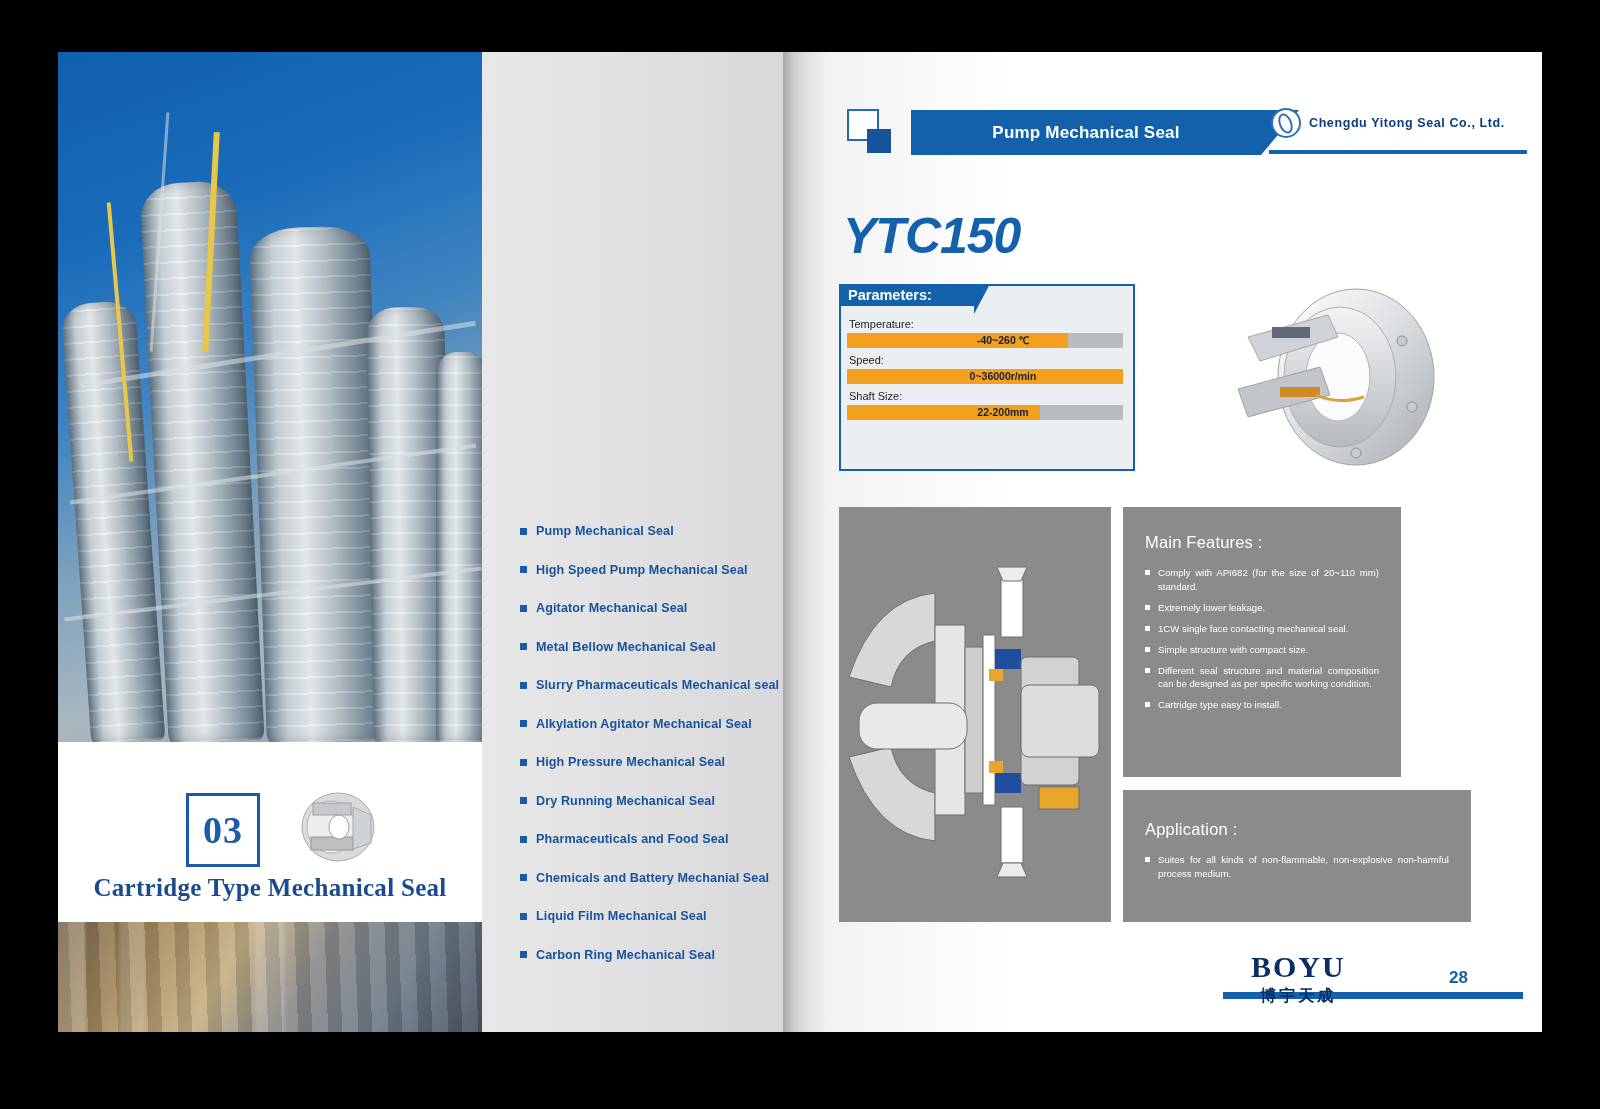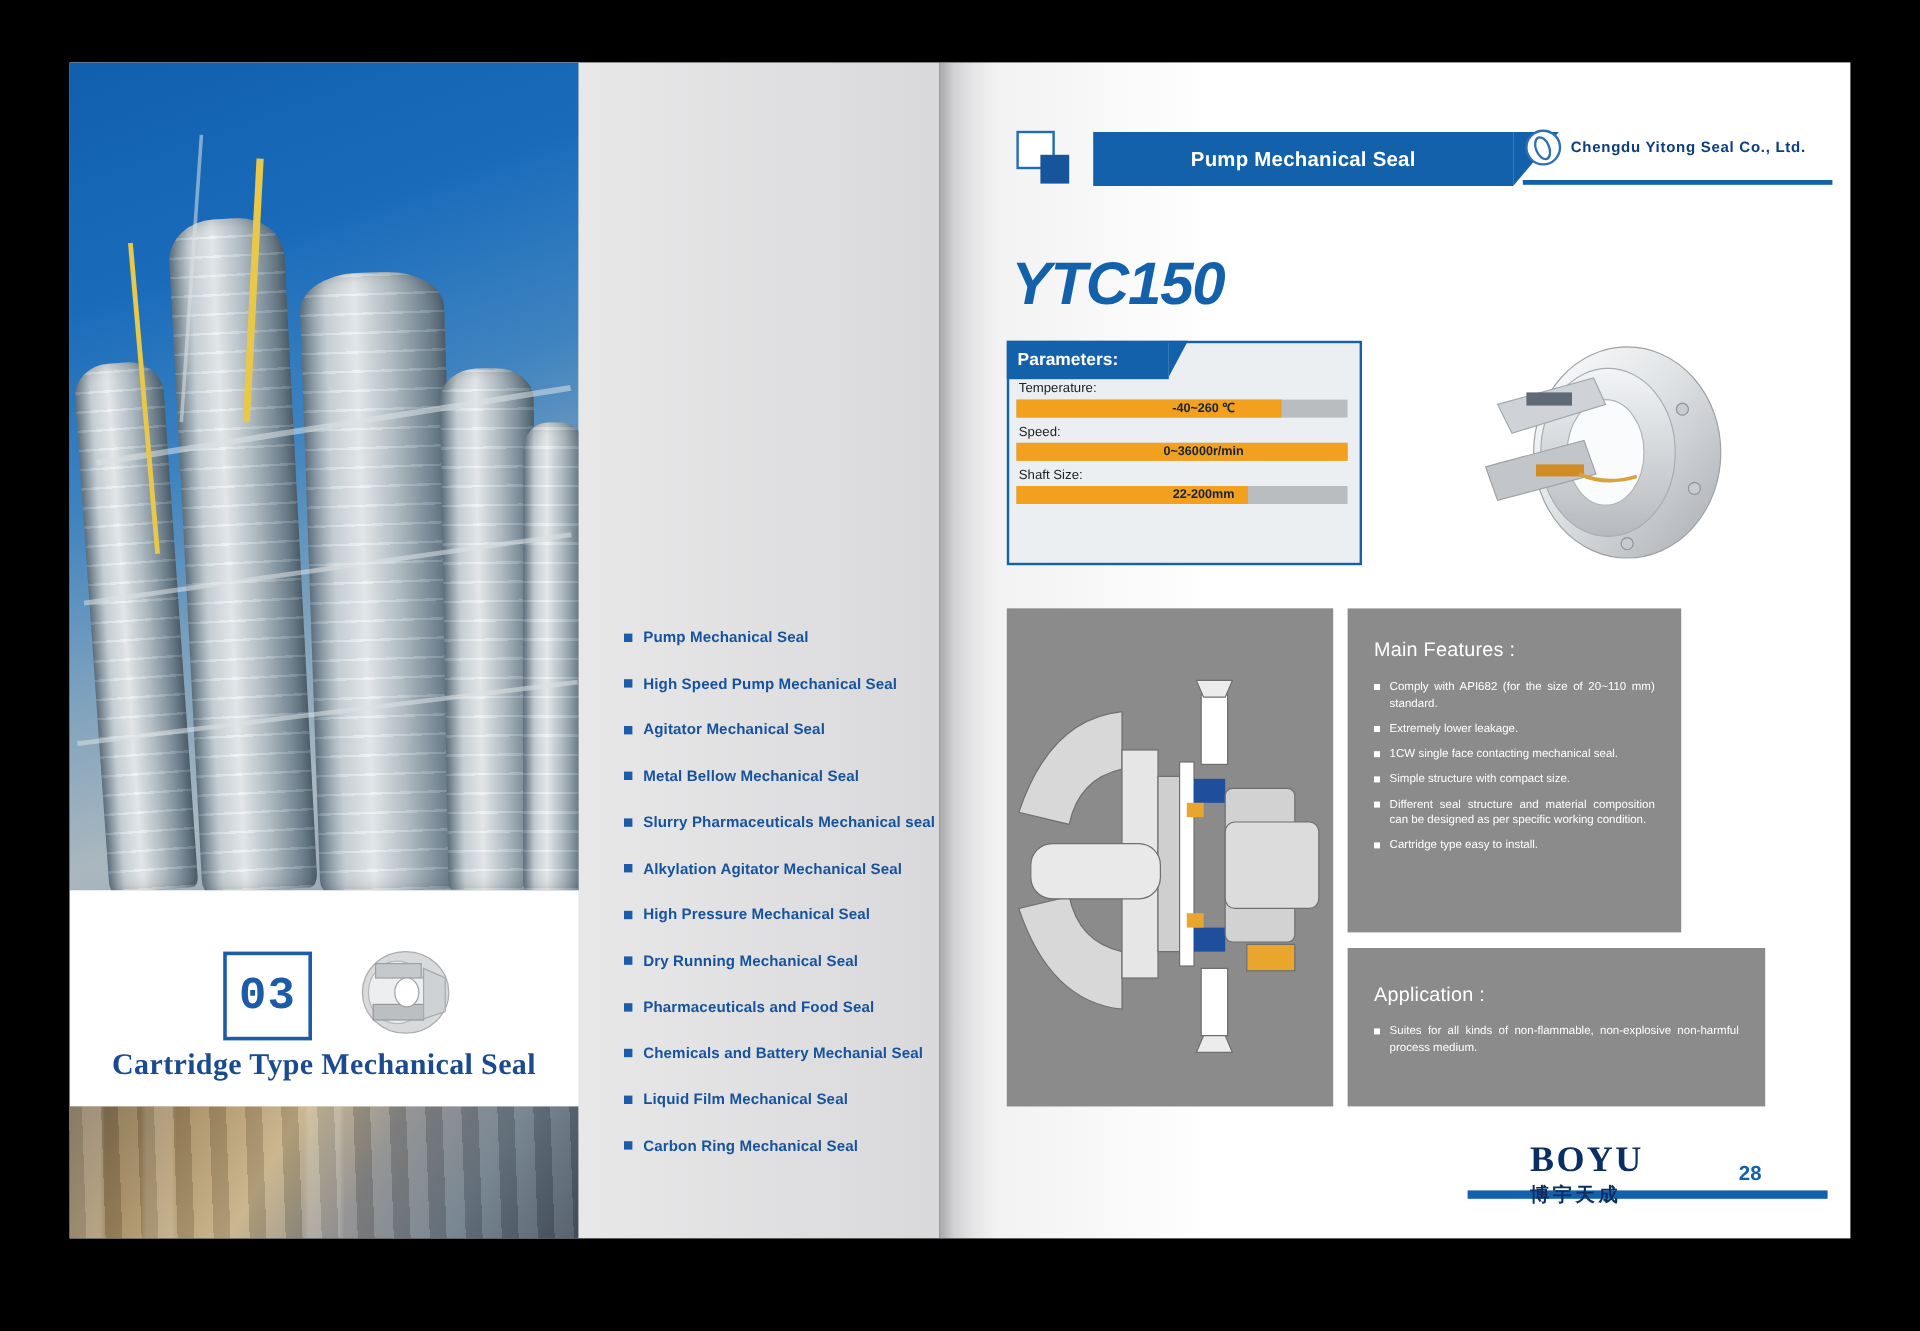--- a/index.html
+++ b/index.html
@@ -104,21 +104,21 @@
     width: 68px;
     height: 68px;
     border: 3px solid #1b5ba8;
     color: #1b5ba8;
     font-weight: bold;
     font-size: 38px;
     letter-spacing: 1px;
     display: flex;
     align-items: center;
     justify-content: center;
-    font-family: Liberation Mono, monospace;
+    font-family: Liberation Serif, serif;
   }
   .chapter-seal-img {
     position: absolute;
     left: 225px;
     top: 735px;
     width: 110px;
     height: 80px;
   }
   .chapter-title {
     position: absolute;
@@ -263,21 +263,21 @@
   .param-box {
     position: absolute;
     left: 56px; top: 232px;
     width: 292px; height: 183px;
     background: #eceff1;
     border: 2px solid #1461ab;
   }
   .param-tab {
     position: absolute;
     left: 56px; top: 232px;
-    width: 135px; height: 32px;
+    width: 135px; height: 22px;
     background: #1461ab;
     color: #fff;
     font-size: 14.5px;
     font-weight: bold;
     display: flex;
     align-items: center;
     padding-left: 9px;
     box-sizing: border-box;
   }
   .param-tab::after {
@@ -386,22 +386,22 @@
   }
   .page-number {
     position: absolute;
     left: 666px; top: 916px;
     color: #1461ab;
     font-size: 17px;
     font-weight: bold;
   }
   .boyu-logo {
     position: absolute;
-    left: 492px; top: 900px;
-    text-align: left;
+    left: 468px; top: 900px;
+    text-align: center;
     color: #0b2f63;
   }
   .boyu-logo .en {
     font-family: "Liberation Serif", serif;
     font-size: 30px;
     letter-spacing: 2px;
     font-weight: bold;
     line-height: 1;
   }
   .boyu-logo .cn {

